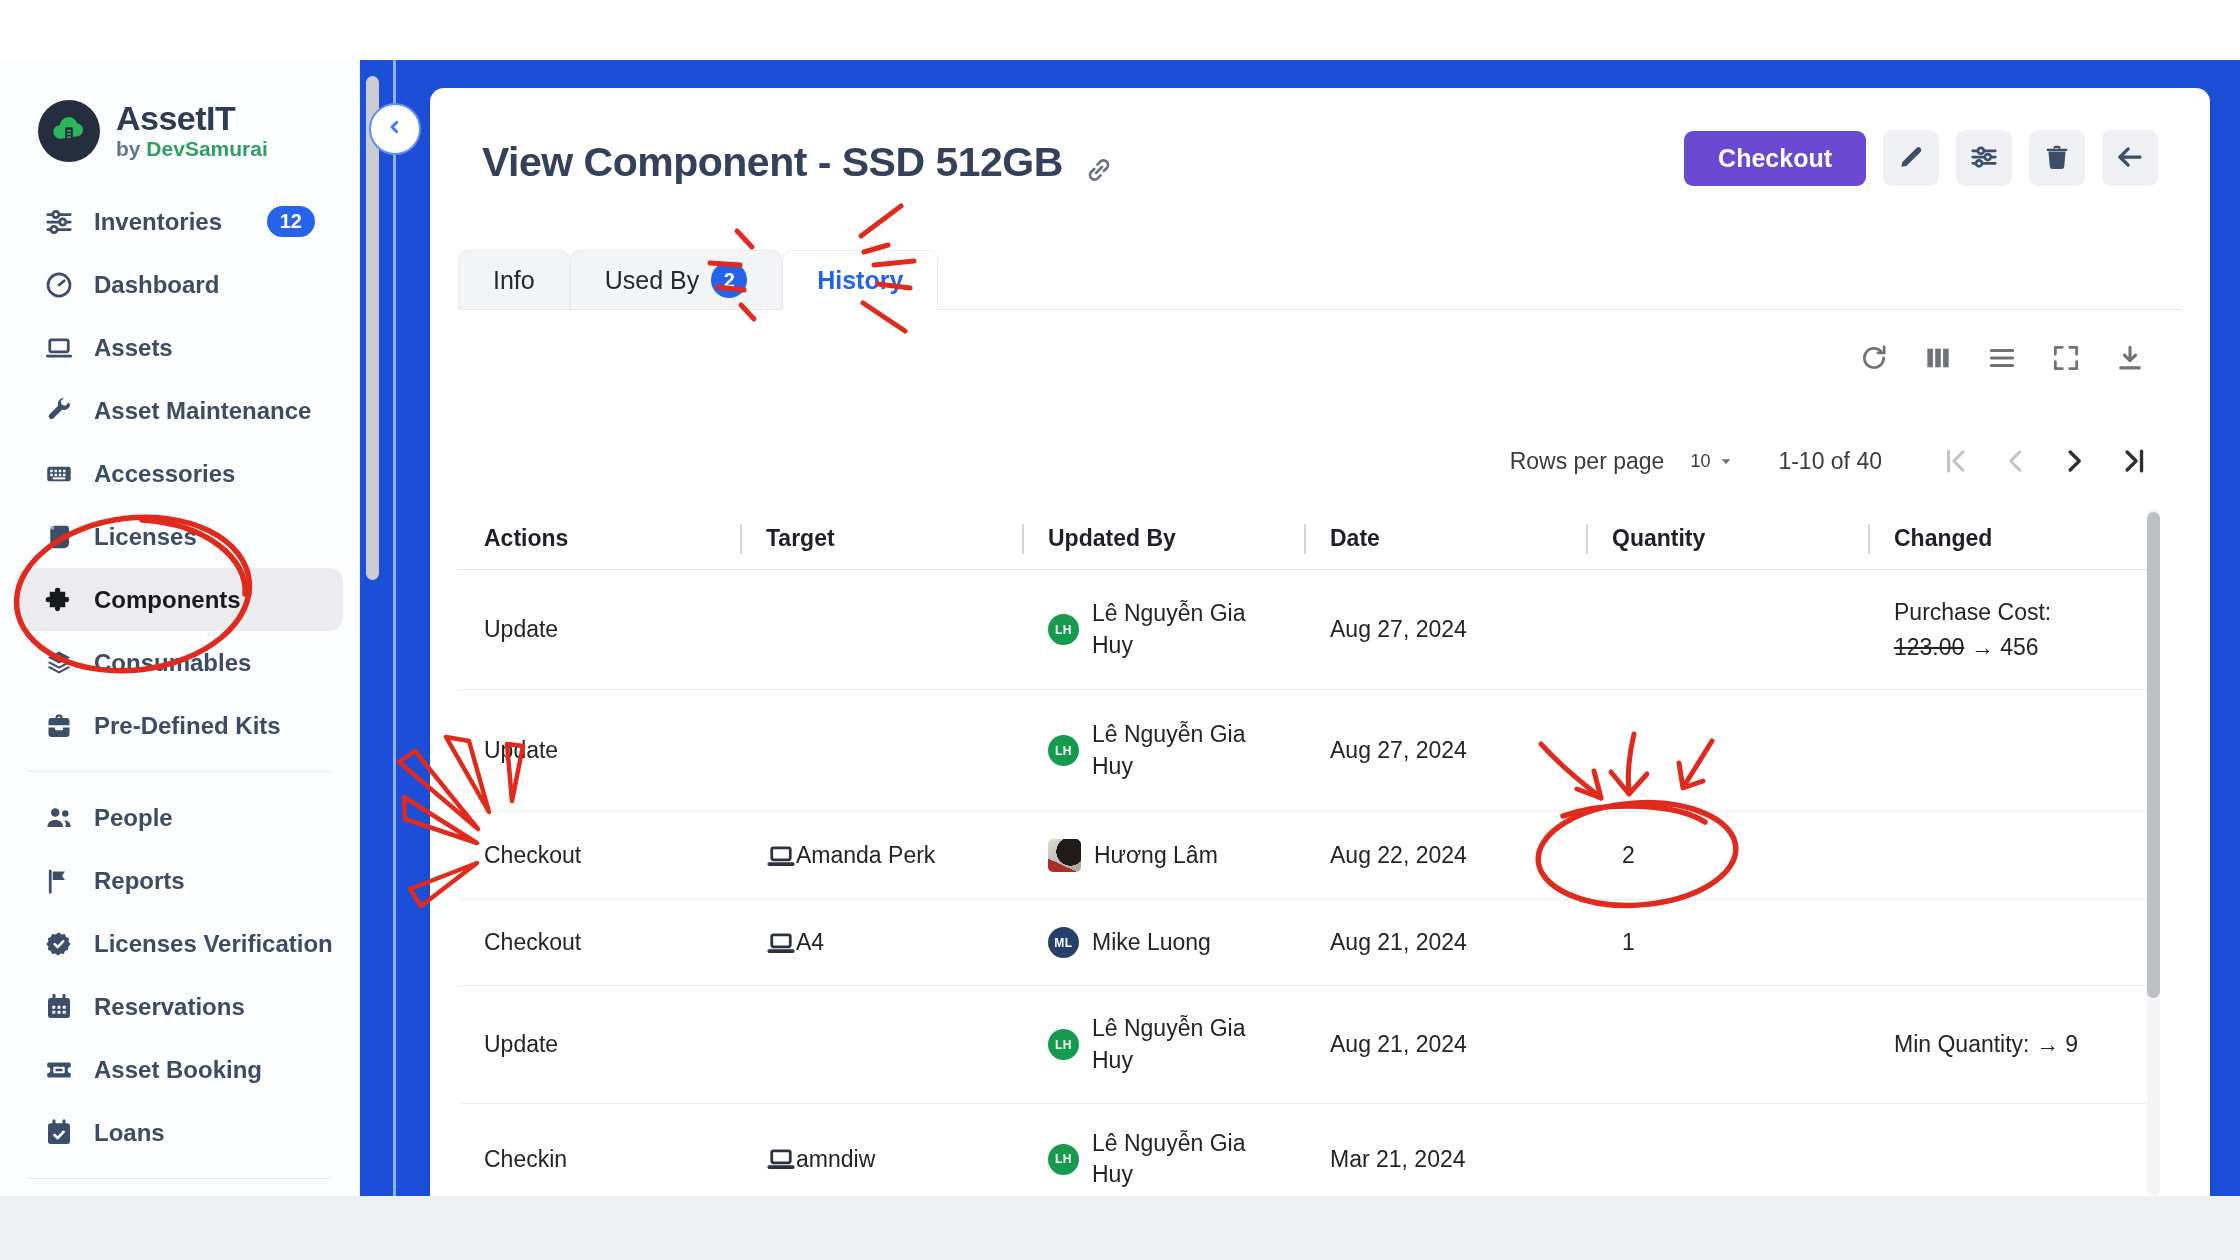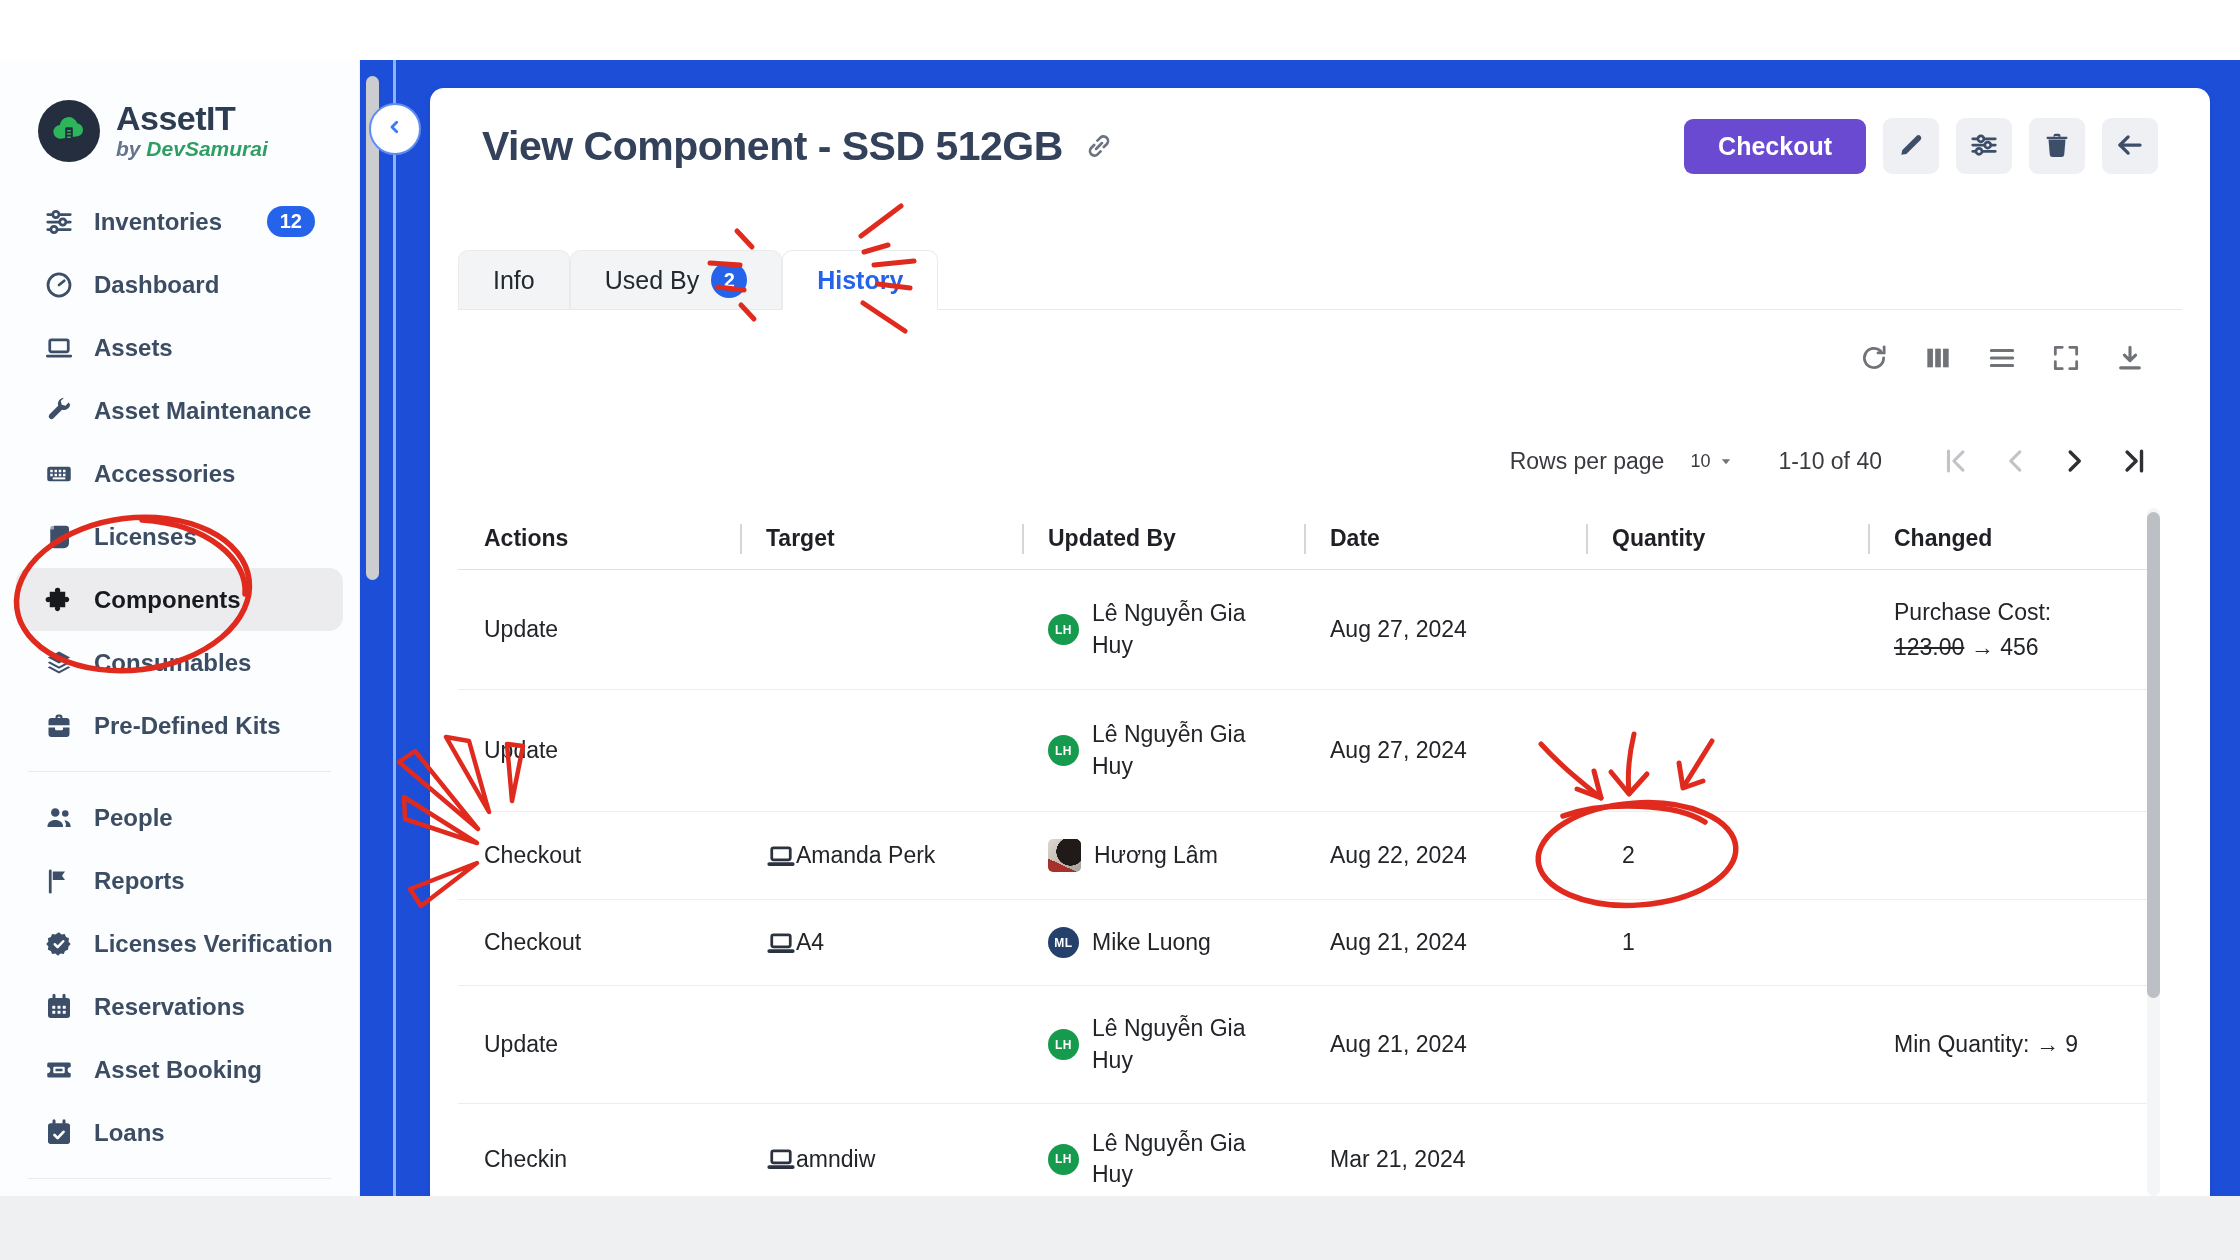--- a/index.html
+++ b/index.html
@@ -9,21 +9,21 @@
   .bottom-band { position:absolute; left:0; top:1196px; width:2240px; height:64px; background:#eef0f2; }
 
   
   .sidebar { position:absolute; left:0; top:0; width:360px; height:1136px; background:#fcfdfe;
     border-right:1px solid #f0f2f5; padding-top:36px; }
   .brand { display:flex; align-items:center; gap:16px; padding-left:38px; height:70px; }
   .brand-logo { width:62px; height:62px; border-radius:50%; background:#252e3e; display:flex;
     align-items:center; justify-content:center; flex:0 0 auto; }
   .brand-logo svg { width:40px; height:40px; }
   .brand-name { font-size:34px; font-weight:800; color:#2e3c52; letter-spacing:-0.5px; line-height:1.05; }
-  .brand-by { font-size:21px; color:#64748b; font-weight:600;font-style:italic; }
+  .brand-by { font-size:21px; color:#64748b; font-weight:600; }
   .brand-by b { color:#2f9e63; font-weight:700; }
   .nav { margin-top:24px; }
   .nav-item { display:flex; align-items:center; height:63px; margin:0 16px; padding:0 28px;
     border-radius:14px; color:#3c4d63; cursor:pointer; }
   .nav-item.active { background:#ececee; color:#17191c; }
   .nav-icon { width:30px; height:30px; flex:0 0 auto; display:flex; color:#3d4f68; }
   .nav-item.active .nav-icon { color:#17191c; }
   .nav-icon svg { width:30px; height:30px; }
   .nav-label { margin-left:20px; font-size:24px; font-weight:600; white-space:nowrap; }
   .nav-badge { margin-left:auto; background:#2563eb; color:#fff; font-size:20px; font-weight:700;
@@ -33,21 +33,21 @@
   .side-scroll-thumb { position:absolute; left:366px; top:16px; width:13px; height:504px;
     border-radius:7px; background:#cbcdd1; }
   .split-line { position:absolute; left:393px; top:0; width:3px; height:1136px; background:#8cb4f5; }
   .collapse-btn { position:absolute; left:369px; top:43px; width:52px; height:52px; border-radius:50%;
     background:#fff; border:2px solid #5f8ef3; display:flex; align-items:center; justify-content:center; cursor:pointer; }
   .collapse-btn svg { width:26px; height:26px; }
 
   
   .card { position:absolute; left:430px; top:28px; width:1780px; height:1108px; background:#fff;
     border-radius:14px 14px 0 0; box-shadow:0 2px 8px rgba(15,23,42,.07); }
-  .card-header { position:absolute; left:52px; right:52px; top:30px; display:flex; align-items:center; }
+  .card-header { position:absolute; left:52px; right:52px; top:42px; display:flex; align-items:flex-end; }
   .page-title { font-size:41px; font-weight:700; color:#33415a; letter-spacing:-0.5px; }
   .title-link { margin-left:20px; color:#6b7280; display:flex; }
   .title-link svg { width:32px; height:32px; }
   .header-actions { margin-left:auto; display:flex; gap:17px; align-items:center; }
   .btn-checkout { height:55px; padding:0 34px; border:none; border-radius:9px; background:#6a4ad1;
     color:#fff; font-size:25px; font-weight:600; font-family:inherit; cursor:pointer; }
   .icon-btn { width:56px; height:56px; border:none; border-radius:9px; background:#eef0f3; color:#3d4f68;
     display:flex; align-items:center; justify-content:center; cursor:pointer; }
   .icon-btn svg { width:30px; height:30px; }
 

